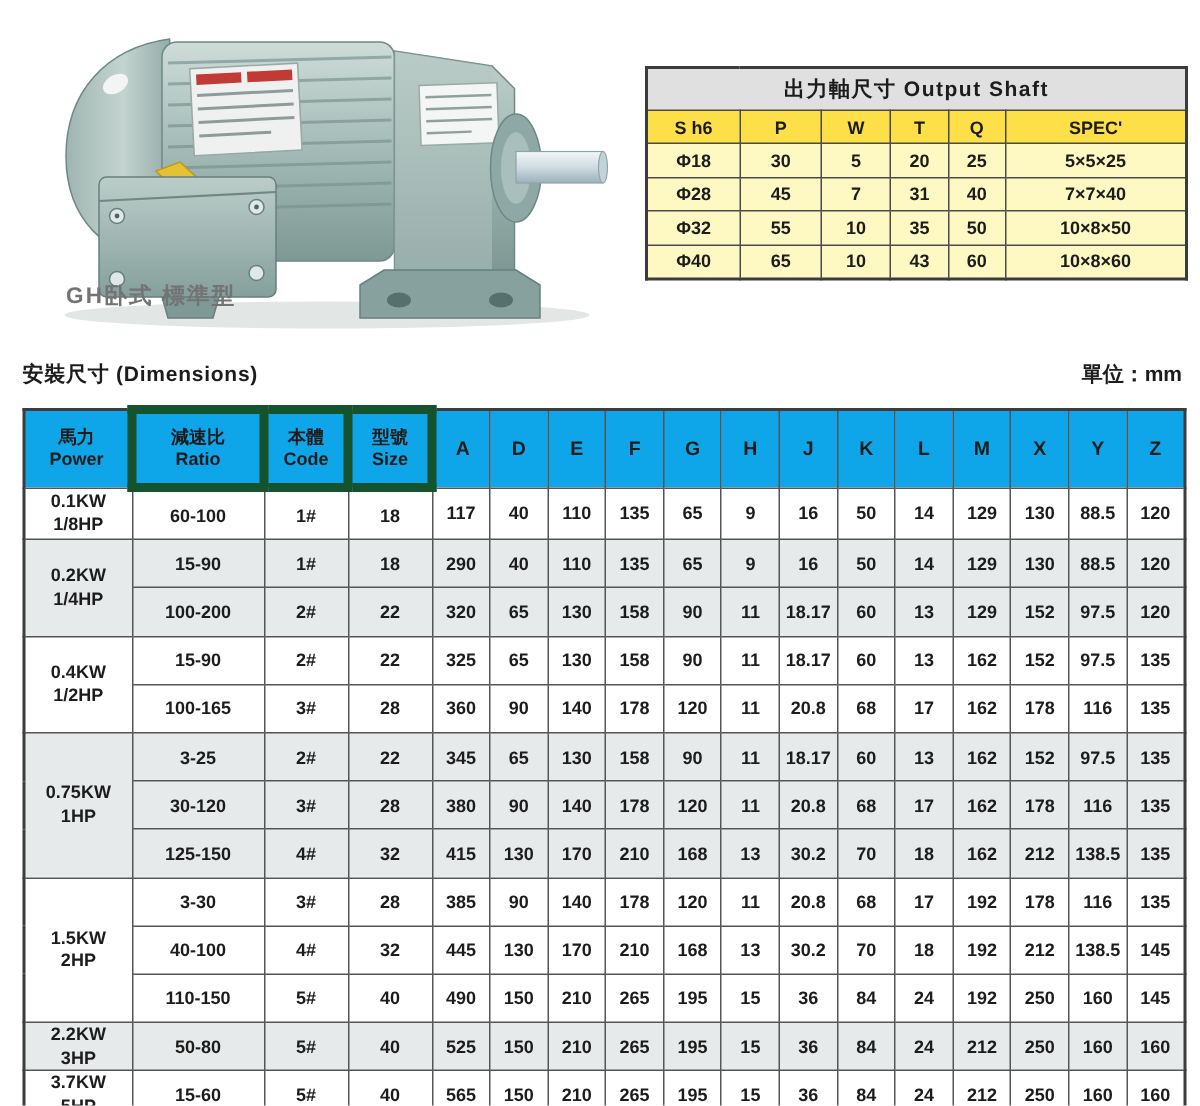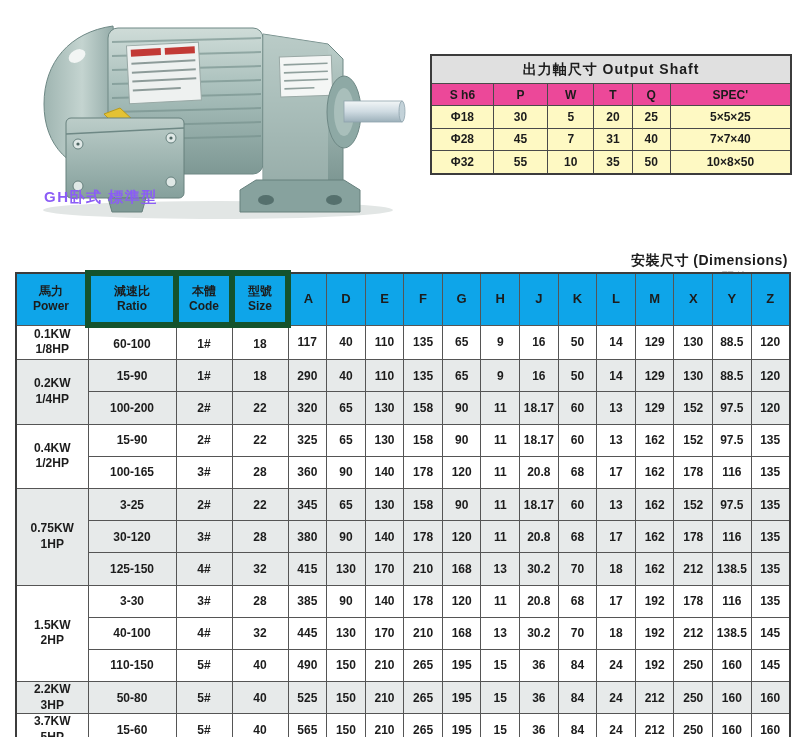--- a/index.html
+++ b/index.html
@@ -18,54 +18,53 @@
     position:relative;
     height:240px;
     width:100%;
   }
   .motor-figure{
     position:absolute;left:8px;top:4px;width:405px;height:220px;
   }
   .motor-figure svg{display:block;}
   .motor-caption{
     position:absolute;left:36px;top:184px;
-    color:#8b5cf6;font-weight:bold;font-size:15px;letter-spacing:1.5px;
+    color:#737373;font-weight:bold;font-size:15px;letter-spacing:1.5px;
   }
 
   
   .shaft-table-wrap{
     position:absolute;right:8px;top:44px;width:362px;
   }
   table{border-collapse:collapse;}
   .shaft-table{
     width:362px;table-layout:fixed;
     border:2px solid #3c3c3c;
-    margin-top:10px;
   }
   .shaft-table th,.shaft-table td{
     border:1px solid #4a4a4a;
     text-align:center;vertical-align:middle;
     font-weight:bold;
     padding:0;
   }
   .shaft-table .st-title{
     background:#e0e0e0;font-size:14px;height:27px;letter-spacing:1px;
   }
   .shaft-table .st-group{
     background:#eeeeee;font-size:11px;line-height:1.25;height:36px;
   }
   .shaft-table .st-col{
-    background:#ec4899;font-size:12px;height:21px;
+    background:#fde047;font-size:12px;height:21px;
   }
   .shaft-table td{font-size:12px;height:21.5px;background:#fef9c3;}
 
   
   .dim-header-row{
-    position:absolute;top:252px;left:15px;right:12px;
-    display:flex;justify-content:space-between;align-items:flex-end;flex-direction:column;
+    position:absolute;top:241px;left:15px;right:12px;
+    display:flex;justify-content:space-between;align-items:flex-end;
   }
   .dim-title{font-size:14px;font-weight:bold;letter-spacing:.5px;}
   .unit-label{font-size:14px;font-weight:bold;}
 
   
   .dim-table{
     position:absolute;top:270px;left:15px;
     width:775px;table-layout:fixed;
     border:2px solid #3c3c3c;
   }
@@ -227,20 +226,28 @@
               <td>7×7×40</td>
             </tr>
             <tr>
               <td>Φ32</td>
               <td>55</td>
               <td>10</td>
               <td>35</td>
               <td>50</td>
               <td>10×8×50</td>
             </tr>
+            <tr>
+              <td>Φ40</td>
+              <td>65</td>
+              <td>10</td>
+              <td>43</td>
+              <td>60</td>
+              <td>10×8×60</td>
+            </tr>
           </tbody>
       </table>
     </div>
   </div>
 
   <div class="dim-header-row">
     <div class="dim-title">安裝尺寸 (Dimensions)</div>
     <div class="unit-label">單位：mm</div>
   </div>
 

